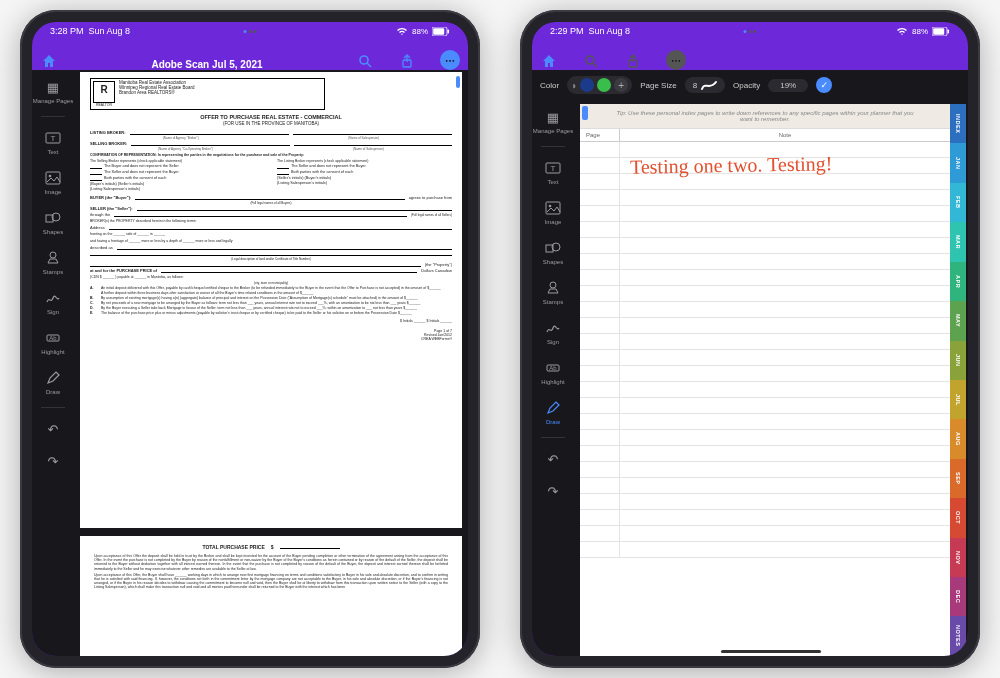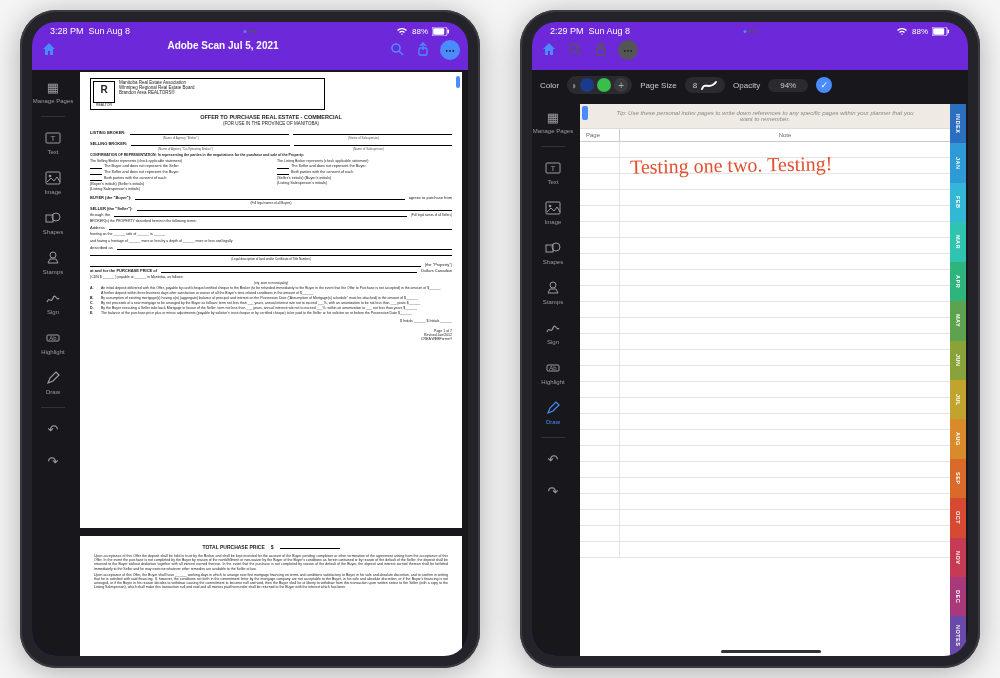--- a/index.html
+++ b/index.html
@@ -38,22 +38,22 @@
     color: #fff;
     font-size: 9px;
     font-weight: 500;
   }
   .statusbar .center { position:absolute; left:50%; transform:translateX(-50%); display:flex; gap:2px; }
   .dot { width:3px; height:3px; border-radius:50%; background:#555; }
   .dot.on { background:#4a8cff; }
   .statusbar .right { display:flex; gap:4px; align-items:center; }
   .toolbar {
     height: 30px;
-    display:flex; align-items:flex-start; padding:0 8px;
-    color:#fff; gap:8px;
+    display:flex; align-items:flex-end; padding:0 8px;
+    color:#fff; gap:24px;
   }
   .toolbar .title { flex:1; text-align:center; font-size:10px; font-weight:600; white-space:nowrap; overflow:hidden; text-overflow:ellipsis; }
   .toolbar .tico { width:18px; height:18px; display:flex; align-items:center; justify-content:center; color:#4a8cff; }
   .toolbar .dots { width:20px; height:20px; border-radius:10px; background:#4a8cff; color:#18181c; display:flex; align-items:center; justify-content:center; font-size:10px; font-weight:bold; }
   .body { flex:1; display:flex; overflow:hidden; }
   .sidebar {
     width:42px; background:#18181c; display:flex; flex-direction:column; align-items:center; gap:10px; padding:6px 0; color:#9a9aa0;
   }
   .sidebtn { display:flex; flex-direction:column; align-items:center; gap:2px; font-size:6px; width:100%; padding:2px 0; }
   .sidebtn.active { color:#4a8cff; }
@@ -450,21 +450,21 @@
       <span class="lbl2">Page Size</span>
       <span class="pill">
           <span>8</span>
           <span>
             <svg width="16" height="12" viewBox="0 0 16 12">
               <path d="M1 10 C4 2 8 12 15 3" fill="none" stroke="#fff" stroke-width="2" stroke-linecap="round"></path>
             </svg>
           </span>
         </span>
       <span class="lbl2">Opacity</span>
-      <span class="pill" style="min-width:40px;justify-content:center;">94%</span>
+      <span class="pill" style="min-width:40px;justify-content:center;">19%</span>
       <span class="check">✓</span>
     </div>
     <div class="body">
       <div class="sidebar">
         <div class="sidebtn">
             <span class="ic">▦</span>
             <span>Manage Pages</span>
           </div>
         <div class="divider"></div>
         <div class="sidebtn">

